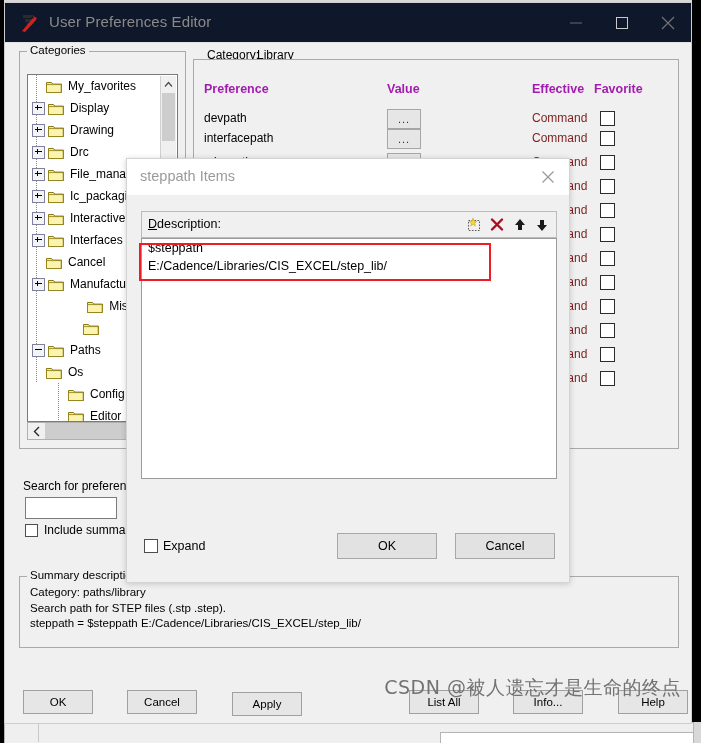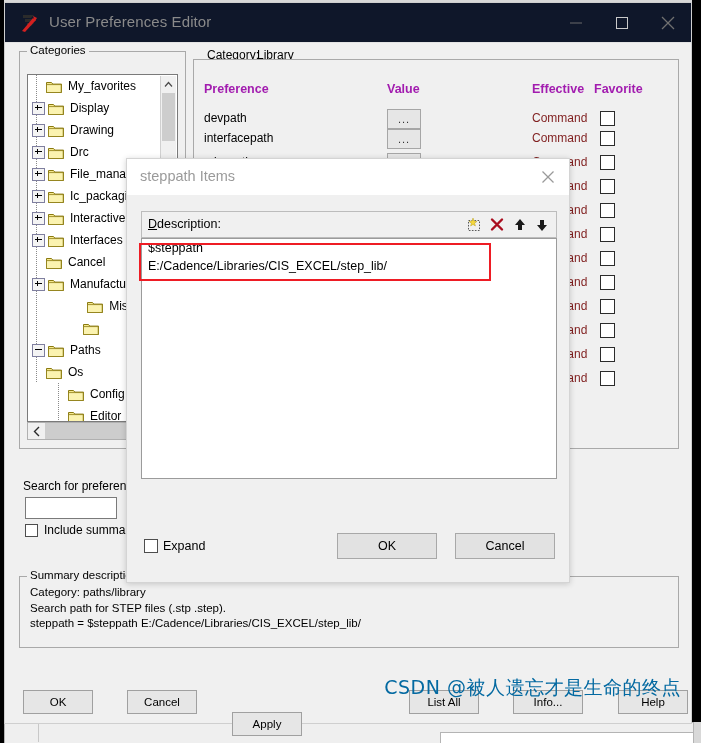--- a/index.html
+++ b/index.html
@@ -200,21 +200,21 @@
     border: 1px solid #a0a0a0;
     box-sizing: border-box;
     font-size: 11.5px;
     color: #000;
     display: flex; align-items: center; justify-content: center;
     font-family: "Liberation Sans", sans-serif;
     cursor: default;
   }
   #btn-ok   { left: 18px;  top: 687px; width: 70px; height: 24px; }
   #btn-cancel{ left: 122px; top: 687px; width: 70px; height: 24px; }
-  #btn-apply{ left: 227px; top: 709px; width: 70px; height: 24px; }
+  #btn-apply{ left: 227px; top: 689px; width: 70px; height: 24px; }
   #btn-listall{ left: 404px; top: 687px; width: 70px; height: 24px; }
   #btn-info { left: 508px; top: 687px; width: 70px; height: 24px; }
   #btn-help { left: 613px; top: 687px; width: 70px; height: 24px; }
   #cat-legend {
     position: absolute; left: 14px; top: 45px;
     font-size: 12px; color: #000;
   }
   #cat-value {
     position: absolute; left: 72px; top: 45px;
     font-size: 12px; color: #000;
@@ -367,21 +367,21 @@
     display: flex; align-items:center; justify-content:center;
     font-size: 12.5px; color:#000;
     cursor: default;
   }
 
   
   #watermark {
     position: absolute;
     right: 10px; bottom: 22px;
     font-size: 19px;
-    color: #0369a1;
+    color: #737373;
     font-family: "DejaVu Sans", sans-serif;
     white-space: nowrap;
     letter-spacing: .5px;
     margin-left: 40px;
   }
 </style>
 </head>
 <body>
 
 <div id="root">

